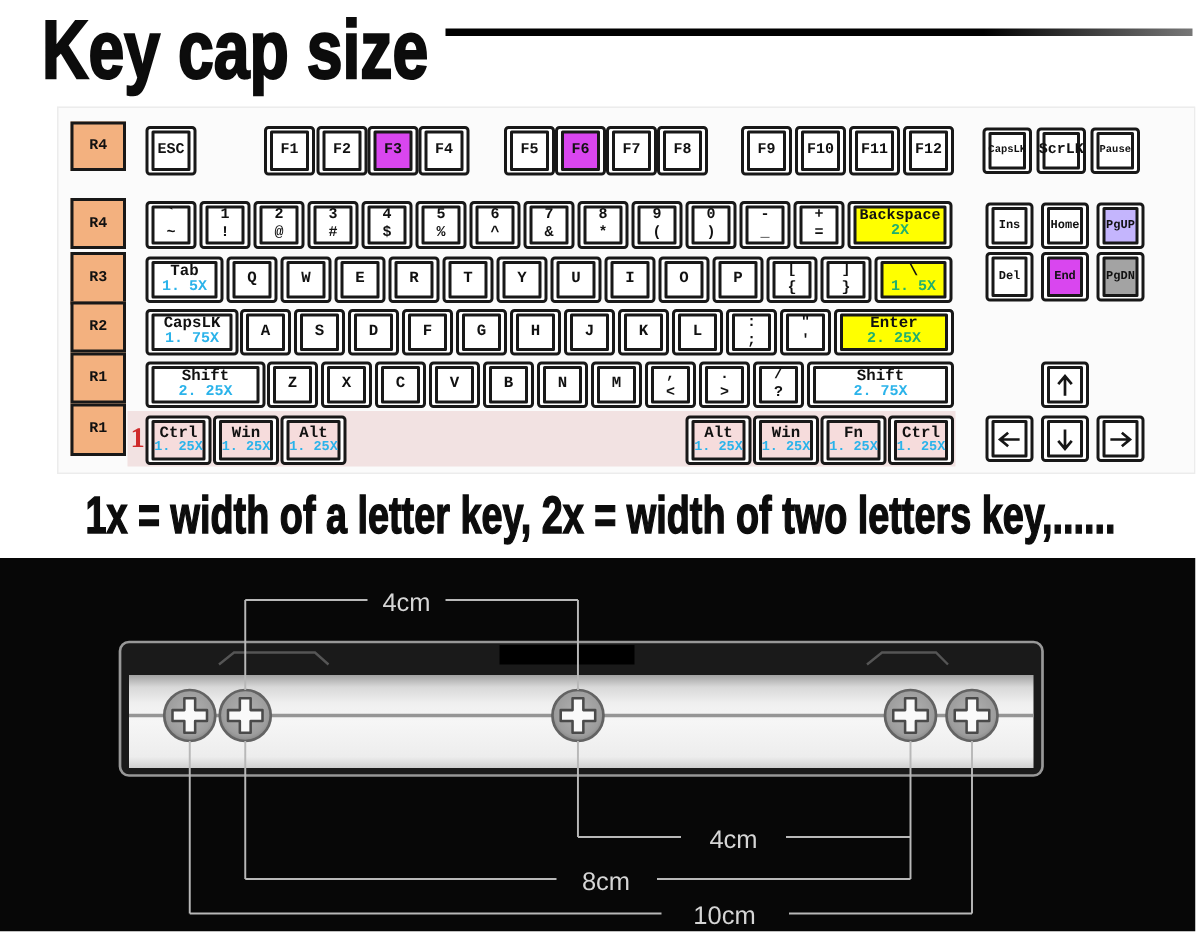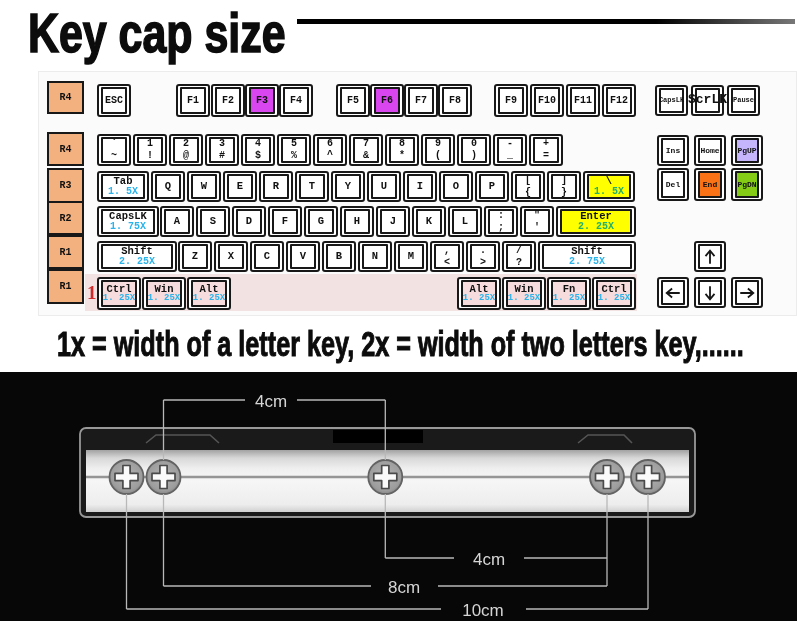--- a/index.html
+++ b/index.html
@@ -92,21 +92,21 @@
 
 <div class="key" style="left:602px;top:84px;width:34px;height:33px">
       <div class="kt" style="background:#fff"><span style="font-size:10px">F12</span></div>
     </div>
 
 <div class="key" style="left:655px;top:85px;width:33px;height:31px">
       <div class="kt" style="background:#fff"><span style="font-size:7px">CapsLK</span></div>
     </div>
 
 <div class="key" style="left:691px;top:85px;width:33px;height:31px">
-      <div class="kt" style="background:#fff"><span style="font-size:13px">ScrLK</span></div>
+      <div class="kt" style="background:#fff"><span style="font-size:10px">ScrLK</span></div>
     </div>
 
 <div class="key" style="left:727px;top:85px;width:33px;height:31px">
       <div class="kt" style="background:#fff"><span style="font-size:7px">Pause</span></div>
     </div>
 
 <div class="key" style="left:97px;top:134px;width:34px;height:32px">
       <div class="kt" style="background:#fff"><span style="font-size:10px;line-height:1.17">`</span><span style="font-size:10px;line-height:1.17">~</span></div>
     </div>
 
@@ -151,20 +151,23 @@
     </div>
 
 <div class="key" style="left:493px;top:134px;width:34px;height:32px">
       <div class="kt" style="background:#fff"><span style="font-size:10px;line-height:1.17">-</span><span style="font-size:10px;line-height:1.17">_</span></div>
     </div>
 
 <div class="key" style="left:529px;top:134px;width:34px;height:32px">
       <div class="kt" style="background:#fff"><span style="font-size:10px;line-height:1.17">+</span><span style="font-size:10px;line-height:1.17">=</span></div>
     </div>
 
+<div class="key" style="left:565px;top:134px;width:70px;height:32px">
+      <div class="kt" style="background:#ffff00"><span style="font-size:10px">Backspace</span><span style="font-size:10px;color:#21b06e">2X</span></div>
+    </div>
 
 <div class="key" style="left:97px;top:171px;width:52px;height:31px">
       <div class="kt" style="background:#fff"><span style="font-size:10.5px">Tab</span><span style="font-size:10px;color:#2bb3ea">1. 5X</span></div>
     </div>
 
 <div class="key" style="left:151px;top:171px;width:34px;height:31px">
       <div class="kt" style="background:#fff"><span style="font-size:10.5px">Q</span></div>
     </div>
 
 <div class="key" style="left:187px;top:171px;width:34px;height:31px">
@@ -354,25 +357,25 @@
 
 <div class="key" style="left:731px;top:135px;width:32px;height:31px">
       <div class="kt" style="background:#c4b5fd"><span style="font-size:8px">PgUP</span></div>
     </div>
 
 <div class="key" style="left:657px;top:168px;width:32px;height:33px">
       <div class="kt" style="background:#fff"><span style="font-size:8px">Del</span></div>
     </div>
 
 <div class="key" style="left:694px;top:168px;width:32px;height:33px">
-      <div class="kt" style="background:#f97316"><span style="font-size:8px">End</span></div>
+      <div class="kt" style="background:#d946ef"><span style="font-size:8px">End</span></div>
     </div>
 
 <div class="key" style="left:731px;top:168px;width:32px;height:33px">
-      <div class="kt" style="background:#84cc16"><span style="font-size:8px">PgDN</span></div>
+      <div class="kt" style="background:#a3a3a3"><span style="font-size:8px">PgDN</span></div>
     </div>
 
 <div class="key" style="left:694px;top:241px;width:32px;height:31px">
       <div class="kt"><svg width="18" height="18" viewBox="0 0 20 20">
           <path d="M10 17.5 V4 M5 9 L10 3 L15 9" fill="none" stroke="#161616" stroke-width="2"></path>
         </svg></div>
     </div>
 
 <div class="key" style="left:657px;top:277px;width:32px;height:31px">
       <div class="kt"><svg width="18" height="18" viewBox="0 0 20 20">

